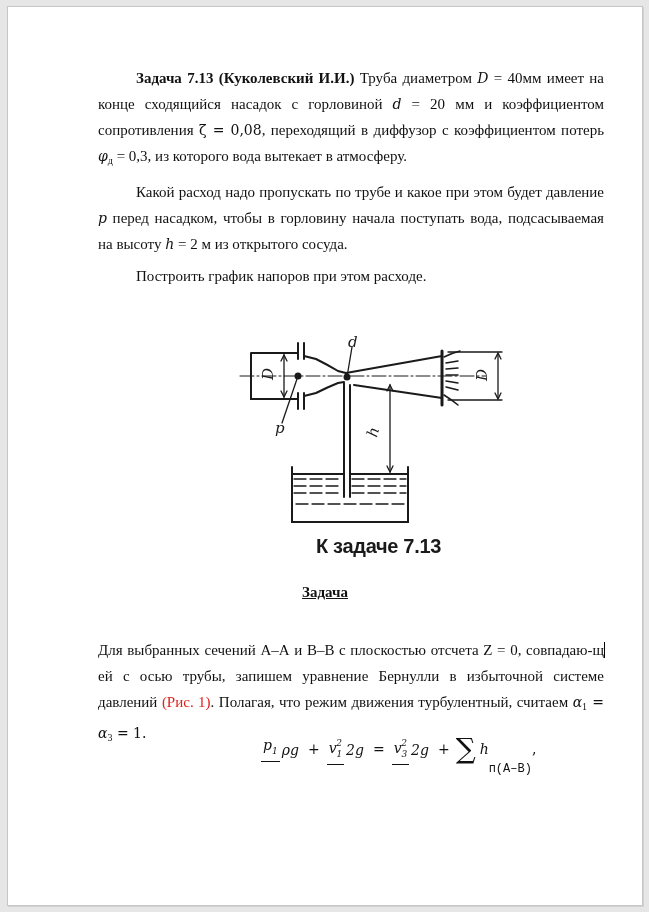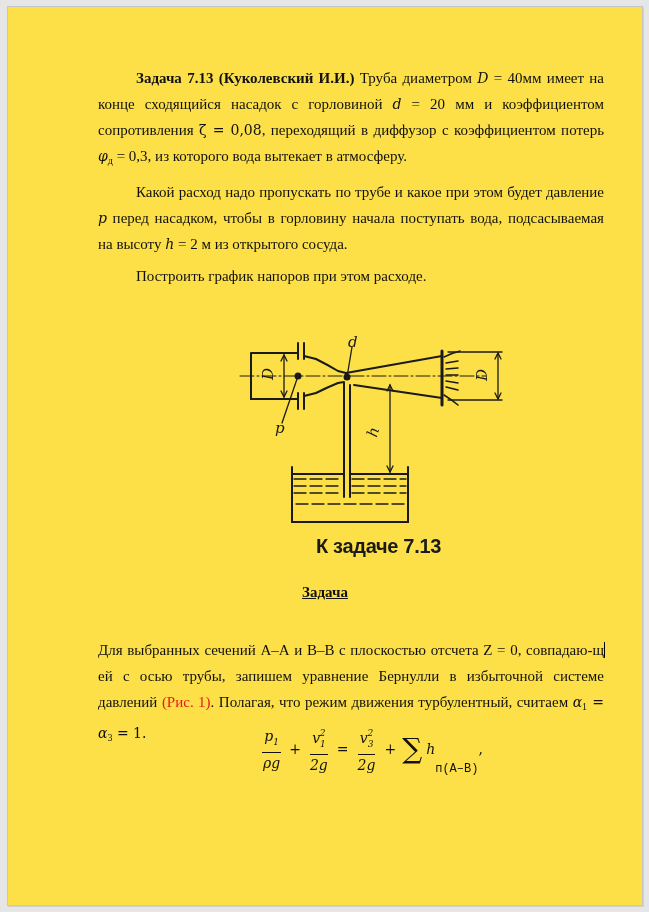--- a/index.html
+++ b/index.html
@@ -8,21 +8,21 @@
     background: #e6e6e6;
     position: relative;
     overflow: hidden;
     font-family: "Liberation Serif", "DejaVu Serif", serif;
     color: #111;
   }
   .page {
     position: absolute;
     left: 7px; top: 6px;
     width: 634px; height: 898px;
-    background: #fde047;
+    background: #ffffff;
     border: 1px solid #c6c6c6;
     box-shadow: 1px 1px 0 #d2d2d2;
   }
   .text {
     position: absolute;
     left: 90px;
     width: 506px;
     font-size: 15px;
     line-height: 26px;
     text-align: justify;
@@ -67,21 +67,21 @@
     background: #000; vertical-align: -3px; margin: 0 -1px 0 0;
   }
   .formula {
     position: absolute;
     left: 250px; top: 720px;
     height: 44px;
     display: flex; align-items: center;
     font-family: "DejaVu Serif", serif;
     font-size: 14px;
   }
-  .frac { display: inline-flex; flex-direction: column; align-items: center; margin: 0 3px; }
+  .frac { display: inline-flex; flex-direction: row; align-items: center; margin: 0 3px; }
   .frac .num { border-bottom: 1px solid #111; padding: 0 2px 1px 2px; font-style: italic; line-height: 18px; }
   .frac .den { padding: 1px 2px 0 2px; font-style: italic; line-height: 18px; text-align: center; }
   .op { margin: 0 4px; }
   .sigma { font-size: 28px; margin: 0 4px 0 2px; line-height: 1; }
   .hsym { font-style: italic; }
   .hsub { font-size: 12px; vertical-align: -4px; font-family: Liberation Mono, monospace; margin-top: 40px; }
   sup.e { font-size: 9px; vertical-align: 7px; margin-left: -6px; }
   sub.e { font-size: 9px; vertical-align: -4px; }
   .p5 { top: 776px; }
   .sigma-small { font-size: 16px; }

